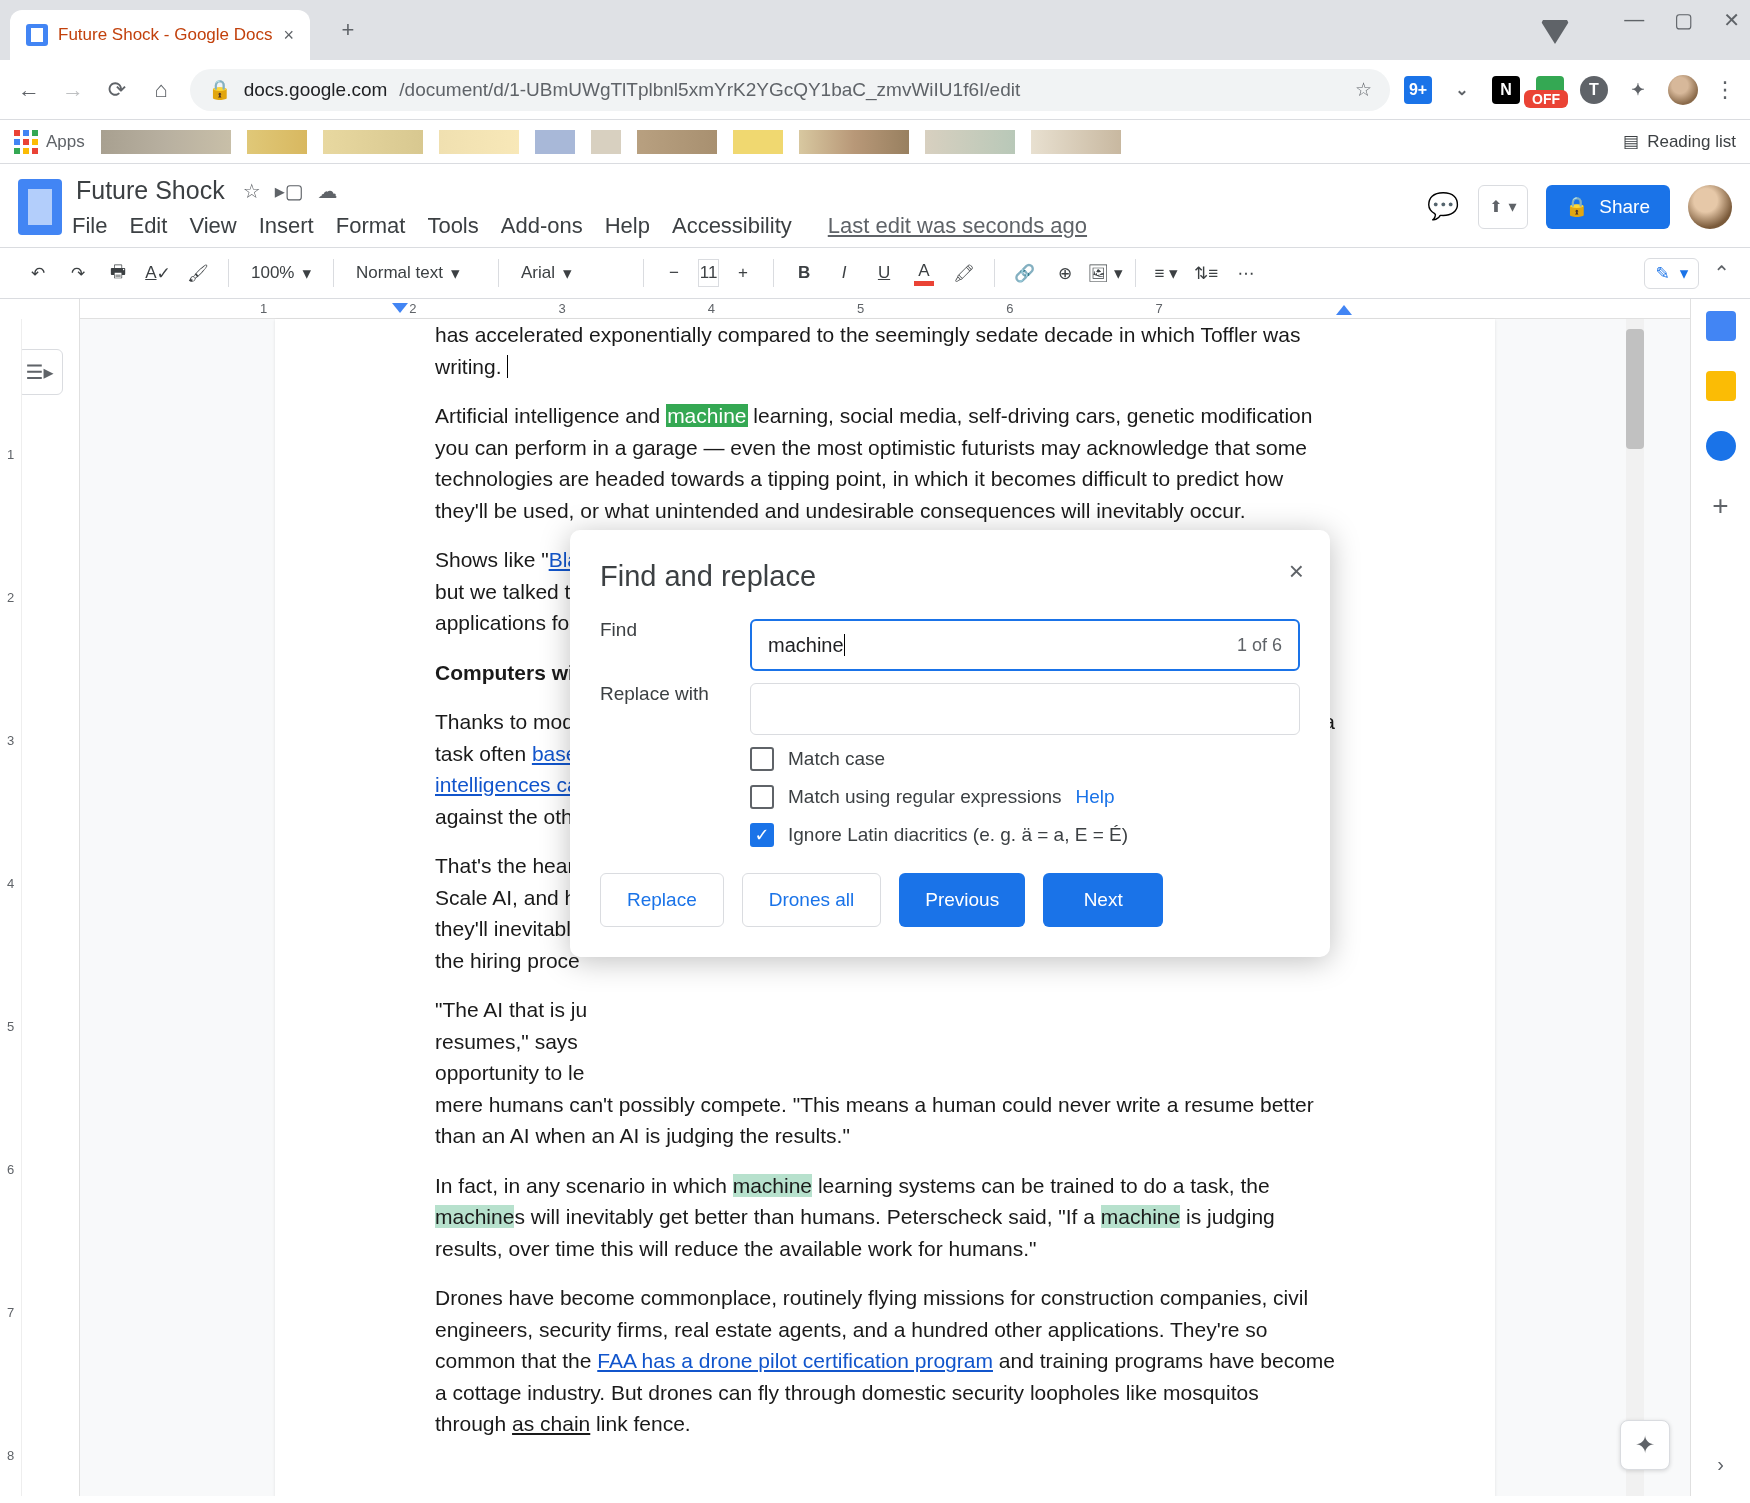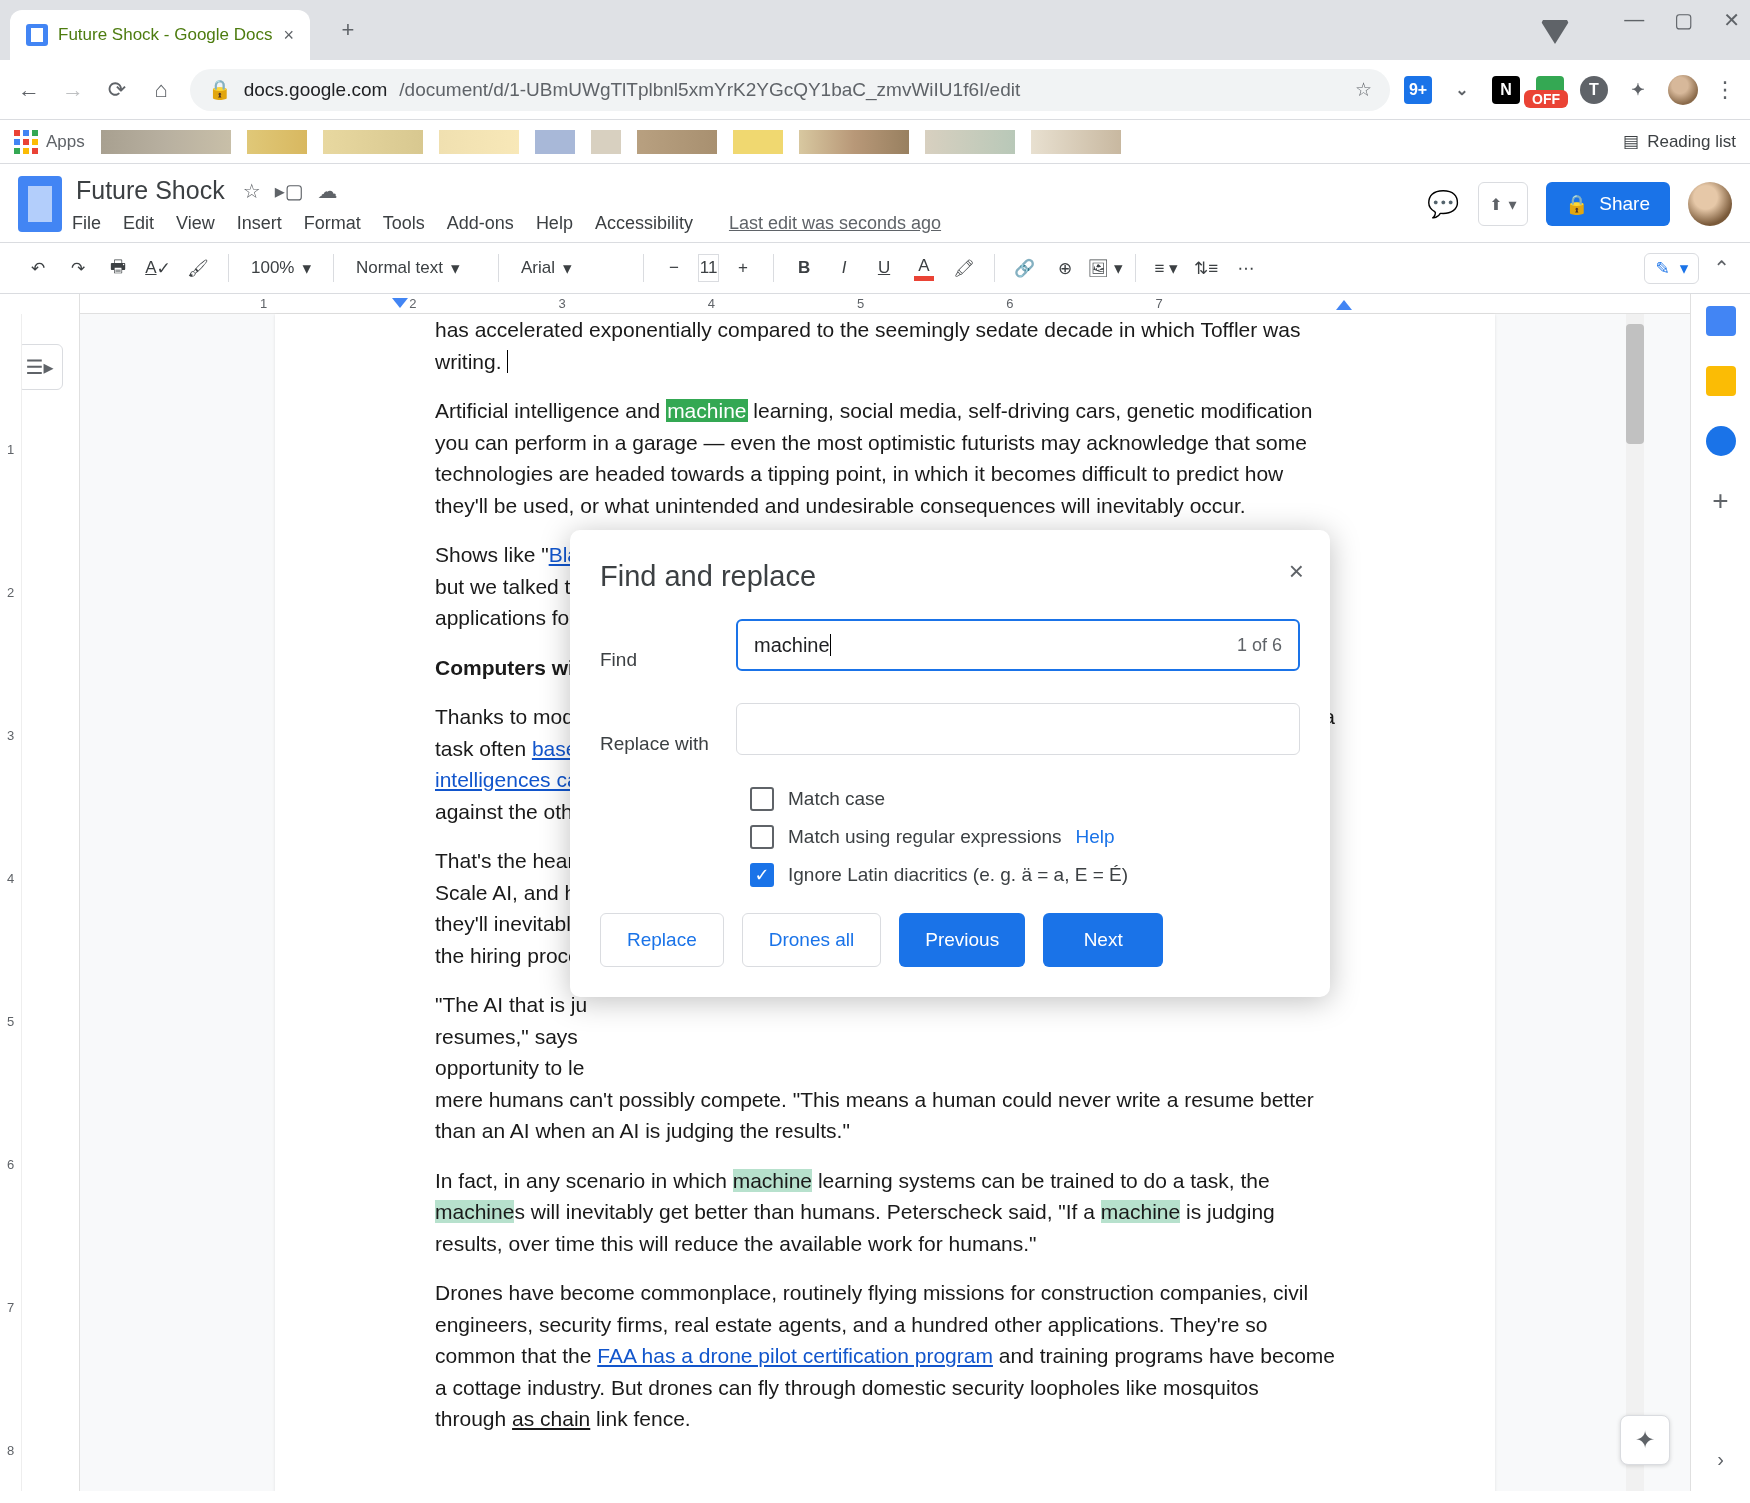--- a/index.html
+++ b/index.html
@@ -3,21 +3,21 @@
 <meta charset="utf-8">
 <style>
   * { box-sizing: border-box; margin: 0; padding: 0; }
   body { font-family: Arial, sans-serif; background: #fff; color: #202124; overflow: hidden; width: 1750px; height: 1503px; }
 
   
   .browser-top { height: 60px; background: #dfe1e5; display: flex; align-items: center; }
   .tab { height: 50px; background: #fff; border-radius: 12px 12px 0 0; margin-left: 10px; margin-top: 10px; display: flex; align-items: center; padding: 0 16px; gap: 10px; min-width: 300px; }
   .tab-favicon { width: 22px; height: 22px; background: #4285f4; border-radius: 3px; display:flex; align-items:center; justify-content:center; }
   .tab-favicon::after { content:""; display:block; width:12px; height:14px; background:#fff; }
-  .tab-title { font-size: 17px; color:#4d7c0f; flex:1; }
+  .tab-title { font-size: 17px; color:#c2410c; flex:1; }
   .tab-close { font-size: 18px; color:#5f6368; cursor:pointer; }
   .new-tab { width:36px; height:36px; margin-left:20px; display:flex; align-items:center; justify-content:center; font-size:22px; color:#5f6368; border-radius:50%; }
 
   .window-controls { position:absolute; top:8px; right:10px; display:flex; gap:30px; font-size:20px; color:#5f6368; }
   .profile-chip { position:absolute; top:14px; right:180px; width:30px; height:30px; background:#5f6368; border-radius:50% 50% 50% 50%; transform: rotate(180deg); clip-path: polygon(50% 0%, 0% 80%, 100% 80%);}
 
   .addr-bar { height: 60px; background:#fff; border-bottom:1px solid #dadce0; display:flex; align-items:center; padding:0 14px; gap:14px; }
   .nav-btn { width:30px; height:30px; display:flex; align-items:center; justify-content:center; color:#5f6368; font-size:22px; }
   .url-box { flex:1; height:42px; background:#f1f3f4; border-radius:21px; display:flex; align-items:center; padding:0 18px; gap:12px; color:#5f6368; font-size:19px; }
   .url-box .domain { color:#202124; }
@@ -38,21 +38,21 @@
   .reading-list { margin-left:auto; display:flex; align-items:center; gap:8px; color:#3c4043; font-size:17px; }
 
   
   .docs-header { display:flex; align-items:center; padding: 10px 18px 0; gap:10px; }
   .docs-logo { width:44px; height:56px; background:#4285f4; border-radius:4px; position:relative; }
   .docs-logo::after { content:""; position:absolute; inset:10px 10px; background:#fff; opacity:0.6; }
   .docs-title-area { flex:1; }
   .docs-title-row { display:flex; align-items:center; gap:14px; }
   .docs-title { font-size:25px; color:#3c4043; padding:2px 4px;}
   .title-icon { color:#5f6368; font-size:20px; }
-  .menubar { display:flex; gap:22px; font-size:18px; color:#3c4043; margin-top:6px; }
+  .menubar { display:flex; gap:22px; font-size:22px; color:#3c4043; margin-top:6px; }
   .menubar .last-edit { color:#5f6368; text-decoration:underline; margin-left:14px; }
   .docs-right { display:flex; align-items:center; gap:18px; }
   .comment-btn { font-size:26px; color:#5f6368; }
   .present-btn { height:44px; border:1px solid #dadce0; border-radius:6px; padding:0 10px; display:flex; align-items:center; gap:6px; color:#5f6368;}
   .share-btn { height:44px; background:#1a73e8; color:#fff; border-radius:6px; padding:0 20px; display:flex; align-items:center; gap:10px; font-size:19px; font-weight:500;}
   .avatar-large { width:44px; height:44px; border-radius:50%; background: radial-gradient(circle at 40% 35%, #e6c8a8 30%, #7a5a3a 70%);}
 
   
   .toolbar { height:52px; border-top:1px solid #dadce0; border-bottom:1px solid #dadce0; display:flex; align-items:center; padding:0 20px; gap:4px; margin-top:8px; font-size:17px; color:#3c4043;}
   .tb-btn { min-width:36px; height:36px; display:flex; align-items:center; justify-content:center; border-radius:4px; }
@@ -86,21 +86,21 @@
   .explore-fab { position:absolute; bottom:26px; right:80px; width:50px; height:50px; background:#fff; border:1px solid #dadce0; border-radius:8px; display:flex; align-items:center; justify-content:center; box-shadow:0 1px 4px rgba(0,0,0,0.15); color:#5f6368; font-size:24px;}
 
   
   .vruler { position:absolute; left:0; top:20px; bottom:0; width:22px; background:#fff; border-right:1px solid #eee; font-size:13px; color:#5f6368; display:flex; flex-direction:column; align-items:center;}
   .vruler span { writing-mode:horizontal-tb; margin-top:128px;}
 
   
   .dialog { position:absolute; top:530px; left:570px; width:760px; background:#fff; border-radius:10px; box-shadow:0 4px 30px rgba(0,0,0,0.25); padding: 30px 30px 30px 30px; font-family: 'Google Sans', Arial, sans-serif;}
   .dialog-title { font-size:29px; color:#3c4043; margin-bottom:26px; font-weight:400;}
   .dialog-close { position:absolute; top:26px; right:26px; font-size:26px; color:#5f6368; cursor:pointer;}
-  .form-row { display:flex; align-items:flex-end; margin-bottom:32px; gap:6px;}
+  .form-row { display:flex; align-items:flex-start; margin-bottom:12px; gap:20px;}
   .form-label { width:130px; font-size:19px; color:#3c4043;}
   .form-input { flex:1; height:52px; border:1px solid #dadce0; border-radius:6px; padding:0 16px; font-size:20px; display:flex; align-items:center; position:relative;}
   .form-input.active { border:2px solid #1a73e8;}
   .form-input .hint { position:absolute; right:16px; color:#5f6368; font-size:18px;}
   .check-row { display:flex; align-items:center; margin-bottom:14px; margin-left:150px; gap:14px; font-size:19px; color:#3c4043;}
   .checkbox { width:24px; height:24px; border:2px solid #5f6368; border-radius:3px; display:flex; align-items:center; justify-content:center;}
   .checkbox.checked { background:#1a73e8; border-color:#1a73e8; color:#fff; font-size:18px;}
   .help-link { color:#1a73e8;}
   .dialog-buttons { display:flex; gap:18px; margin-top:26px; margin-left:0;}
   .dlg-btn { height:54px; padding:0 26px; border-radius:6px; font-size:19px; display:flex; align-items:center; justify-content:center; cursor:pointer; font-family:'Google Sans',Arial;}

